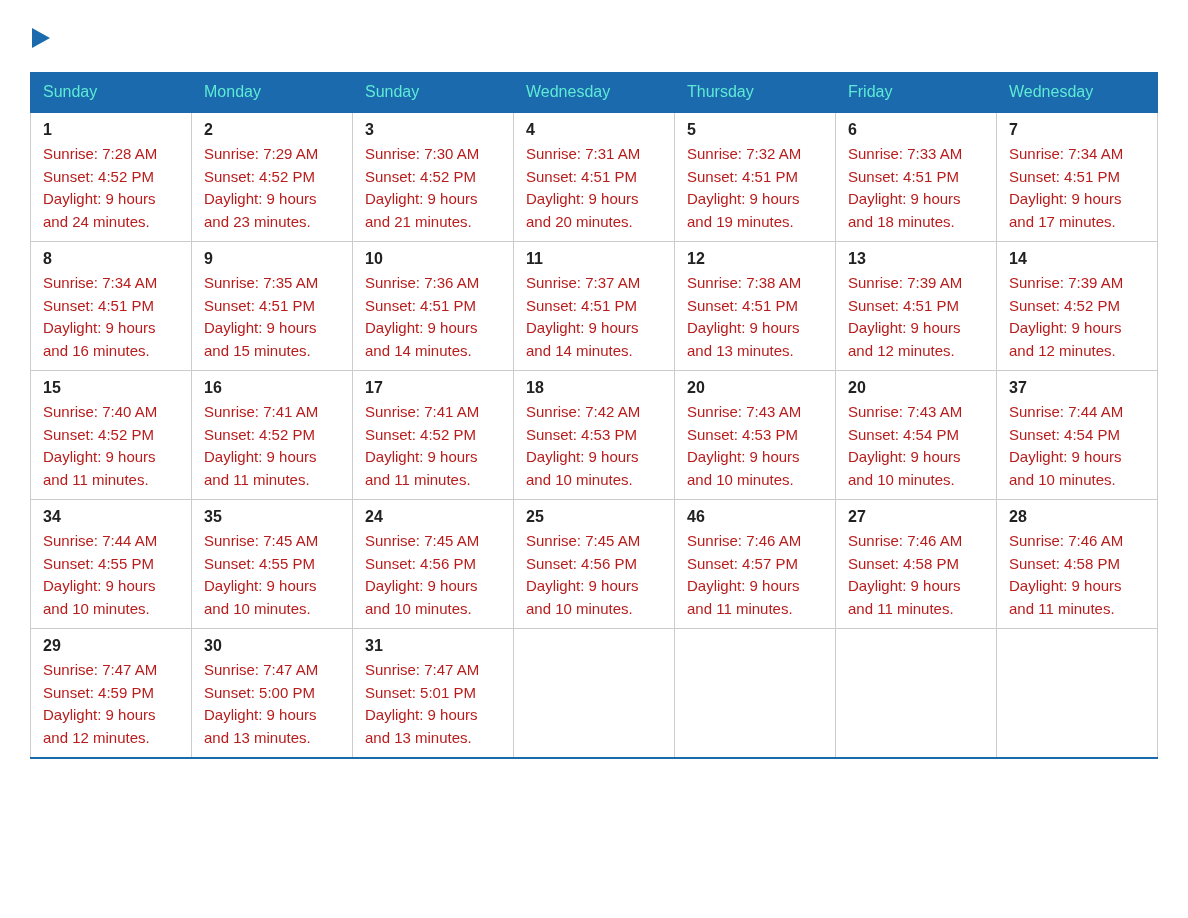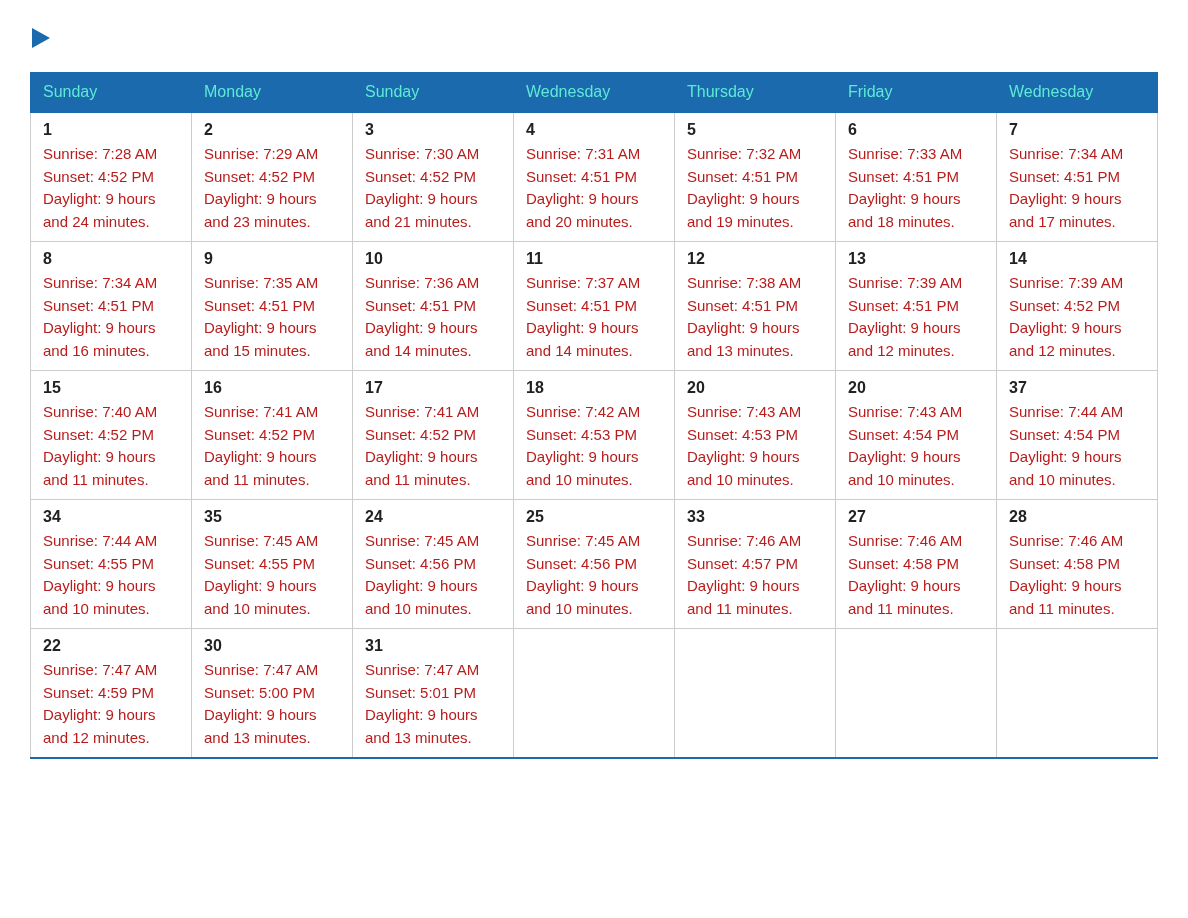--- a/index.html
+++ b/index.html
@@ -231,35 +231,35 @@
         </td>
         <td>
           <div class="day-number">24</div>
           <div class="day-info">Sunrise: 7:45 AM<br>Sunset: 4:56 PM<br>Daylight: 9 hours<br>and 10 minutes.</div>
         </td>
         <td>
           <div class="day-number">25</div>
           <div class="day-info">Sunrise: 7:45 AM<br>Sunset: 4:56 PM<br>Daylight: 9 hours<br>and 10 minutes.</div>
         </td>
         <td>
-          <div class="day-number">33</div>
+          <div class="day-number">46</div>
           <div class="day-info">Sunrise: 7:46 AM<br>Sunset: 4:57 PM<br>Daylight: 9 hours<br>and 11 minutes.</div>
         </td>
         <td>
           <div class="day-number">27</div>
           <div class="day-info">Sunrise: 7:46 AM<br>Sunset: 4:58 PM<br>Daylight: 9 hours<br>and 11 minutes.</div>
         </td>
         <td>
           <div class="day-number">28</div>
           <div class="day-info">Sunrise: 7:46 AM<br>Sunset: 4:58 PM<br>Daylight: 9 hours<br>and 11 minutes.</div>
         </td>
       </tr>
       <tr>
         <td>
-          <div class="day-number">22</div>
+          <div class="day-number">29</div>
           <div class="day-info">Sunrise: 7:47 AM<br>Sunset: 4:59 PM<br>Daylight: 9 hours<br>and 12 minutes.</div>
         </td>
         <td>
           <div class="day-number">30</div>
           <div class="day-info">Sunrise: 7:47 AM<br>Sunset: 5:00 PM<br>Daylight: 9 hours<br>and 13 minutes.</div>
         </td>
         <td>
           <div class="day-number">31</div>
           <div class="day-info">Sunrise: 7:47 AM<br>Sunset: 5:01 PM<br>Daylight: 9 hours<br>and 13 minutes.</div>
         </td>

